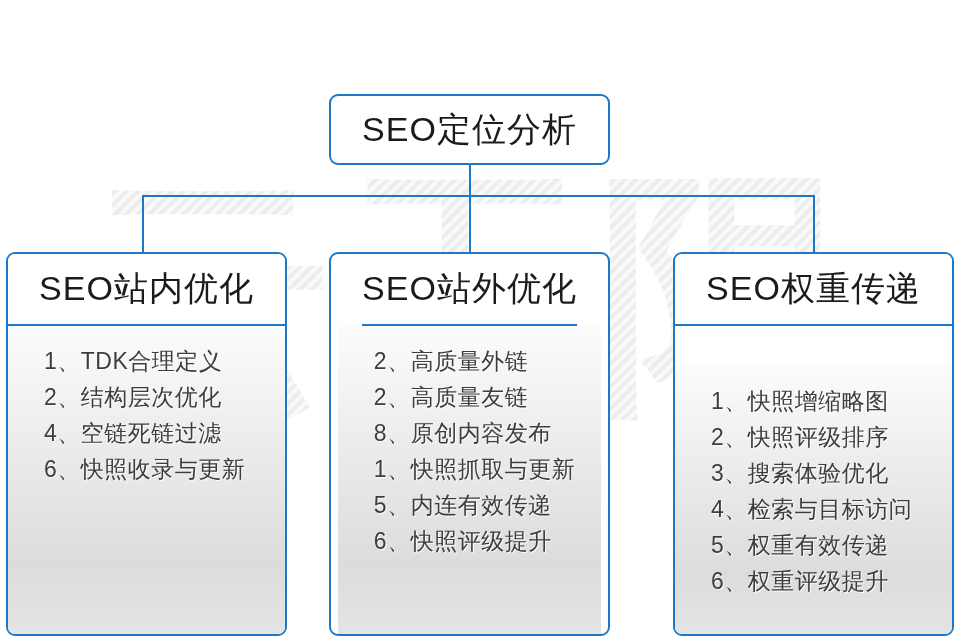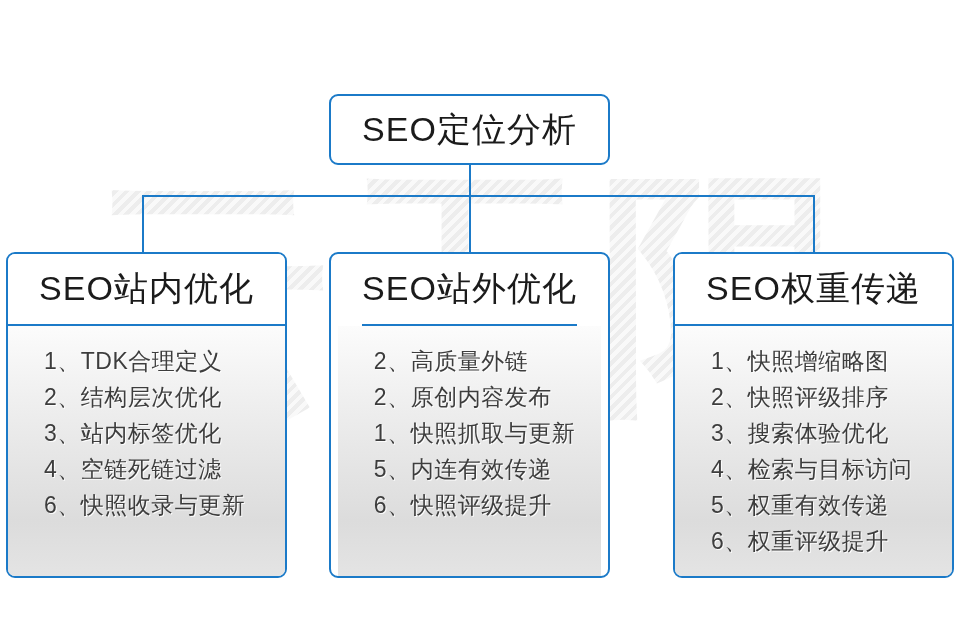--- a/index.html
+++ b/index.html
@@ -51,28 +51,28 @@
     z-index:2;
     margin-top:28px;
   }
   .root-node .title{
     font-size:34px;color:var(--title-text);font-weight:400;
     letter-spacing:1px;
   }
 
   
   .column{
-    position:absolute;top:252px;width:281px;height:326px;
+    position:absolute;top:252px;width:281px;height:384px;
     border:2px solid var(--accent);border-radius:9px;
     background:#ffffff;overflow:hidden;z-index:2;
     display:flex;flex-direction:column;
   }
   .column.col-1{left:6px;}
   .column.col-2{left:329px;align-items:center;}
-  .column.col-3{left:673px;}
+  .column.col-3{left:673px;gap:40px;}
   .column .header{
     height:72px;flex:0 0 72px;background:#ffffff;
     border-bottom:2px solid var(--accent);
     display:flex;align-items:center;justify-content:center;
   }
   .column .header .title{
     font-size:34px;color:var(--title-text);font-weight:400;
     letter-spacing:1px;
   }
   .column .list{
@@ -103,33 +103,33 @@
     <span class="title">SEO定位分析</span>
   </div>
 
   <section class="column col-1">
     <div class="header">
       <span class="title">SEO站内优化</span>
     </div>
     <div class="list">
       <div class="item">1、TDK合理定义</div>
       <div class="item">2、结构层次优化</div>
-      <div class="item">3、站内标签优化</div>
       <div class="item">4、空链死链过滤</div>
       <div class="item">6、快照收录与更新</div>
     </div>
   </section>
 
   <section class="column col-2">
     <div class="header">
       <span class="title">SEO站外优化</span>
     </div>
     <div class="list">
       <div class="item">2、高质量外链</div>
-      <div class="item">2、原创内容发布</div>
+      <div class="item">2、高质量友链</div>
+      <div class="item">8、原创内容发布</div>
       <div class="item">1、快照抓取与更新</div>
       <div class="item">5、内连有效传递</div>
       <div class="item">6、快照评级提升</div>
     </div>
   </section>
 
   <section class="column col-3">
     <div class="header">
       <span class="title">SEO权重传递</span>
     </div>

